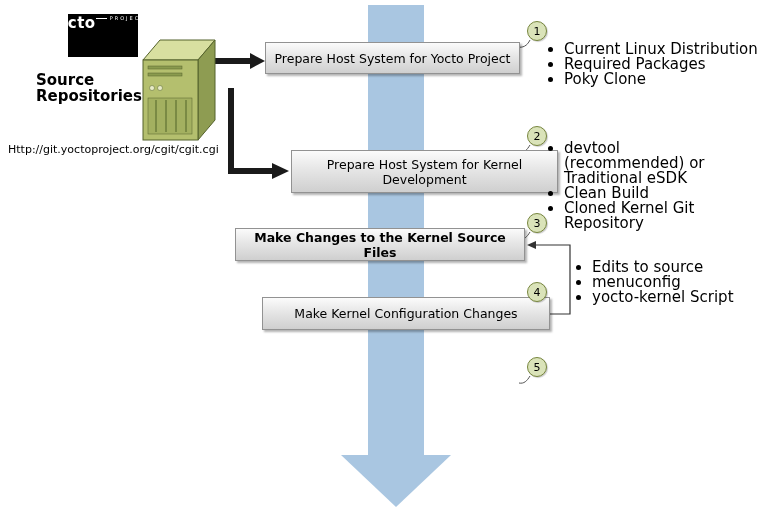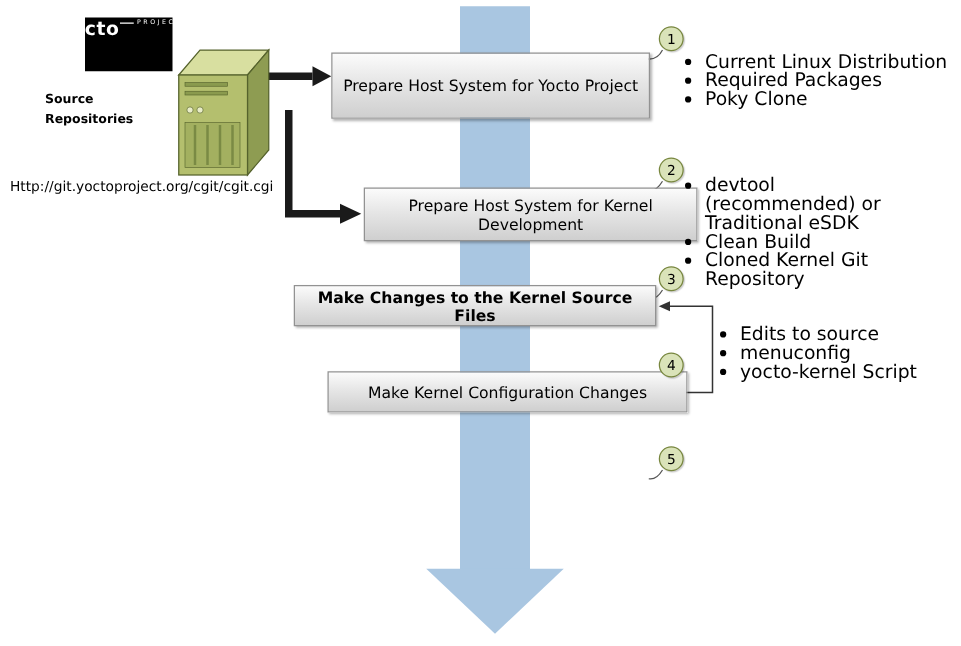--- a/index.html
+++ b/index.html
@@ -12,21 +12,21 @@
   .flow-head{position:absolute;left:341px;top:455px;width:0;height:0;
     border-left:55px solid transparent;border-right:55px solid transparent;border-top:52px solid #a9c6e1;}
   
   .connectors{position:absolute;left:0;top:0;pointer-events:none;}
   
   .pbox{
     position:absolute;display:flex;align-items:center;justify-content:center;text-align:center;
     font-size:12.5px;line-height:15px;background:linear-gradient(#fbfbfb,#e6e6e6 45%,#cfcfcf);
     border:1px solid #929292;box-shadow:1.5px 1.5px 2px rgba(0,0,0,0.3);padding:2px 6px;box-sizing:border-box;
   }
-  #box1{left:265px;top:42px;width:255px;height:53px;}
+  #box1{left:265px;top:42px;width:255px;height:32px;}
   #box2{left:291px;top:150px;width:267px;height:43px;}
   #box3{left:235px;top:228px;width:290px;height:33px;font-weight:bold;}
   #box4{left:262px;top:297px;width:288px;height:33px;}
   #box5{left:266px;top:377px;width:259px;height:33px;}
   
   .stepnum{
     position:absolute;width:20px;height:20px;border-radius:50%;
     background:#dae3b9;border:1px solid #77863e;box-sizing:border-box;
     display:flex;align-items:center;justify-content:center;font-size:11px;
     box-shadow:1px 1px 1px rgba(0,0,0,0.2);
@@ -44,21 +44,21 @@
   #notes34{left:578px;top:260px;width:180px;}
   #notes5{left:550px;top:376px;width:190px;}
   
   #logo{position:absolute;left:68px;top:14px;width:70px;height:43px;background:#000;color:#fff;
     display:flex;flex-direction:row;align-items:flex-start;justify-content:center;}
   .logo-main{font-size:15px;letter-spacing:0.5px;font-weight:bold;}
   .logo-sub-row{display:flex;align-items:center;gap:3px;margin-top:1px;}
   .logo-sub-row .line{width:11px;height:1px;background:#fff;}
   .logo-sub{font-size:5px;letter-spacing:2px;}
   
-  #src-label{position:absolute;left:36px;top:72px;width:105px;font-weight:bold;font-size:10px;line-height:16px;}
+  #src-label{position:absolute;left:36px;top:72px;width:105px;font-weight:bold;font-size:15px;line-height:16px;}
   #src-url{position:absolute;left:8px;top:143px;font-size:11px;}
   #server{position:absolute;left:138px;top:36px;}
 </style>
 </head>
 <body>
 
 <div class="diagram">
 
   <div class="flow-shaft"></div>
   <div class="flow-head"></div>

